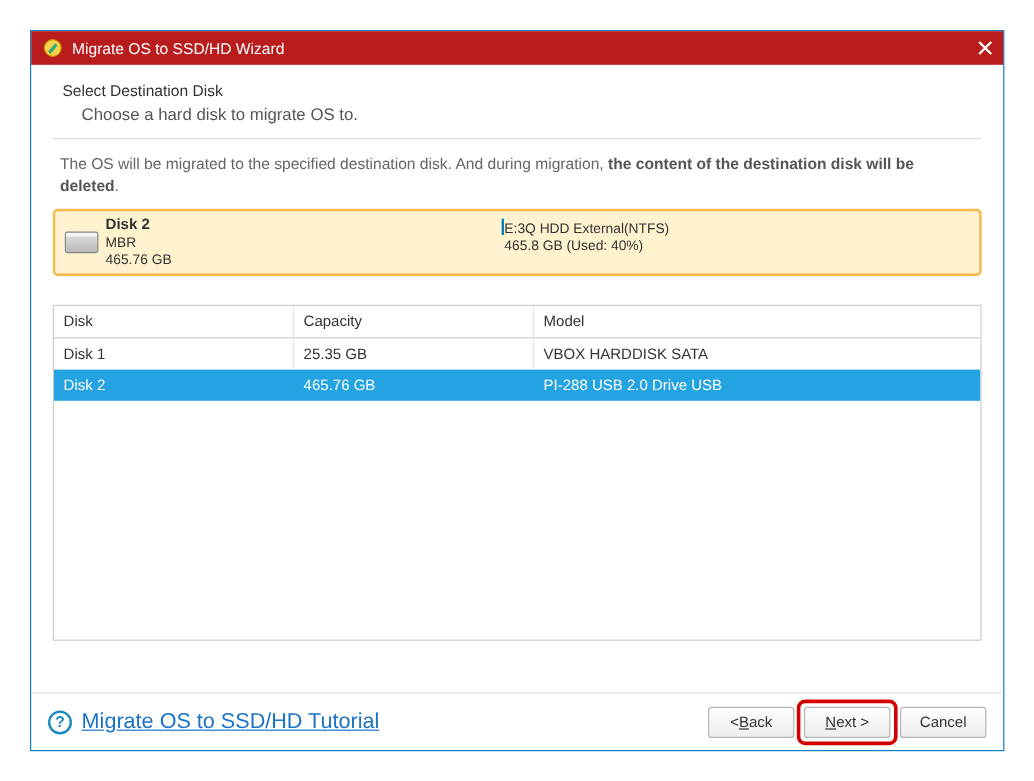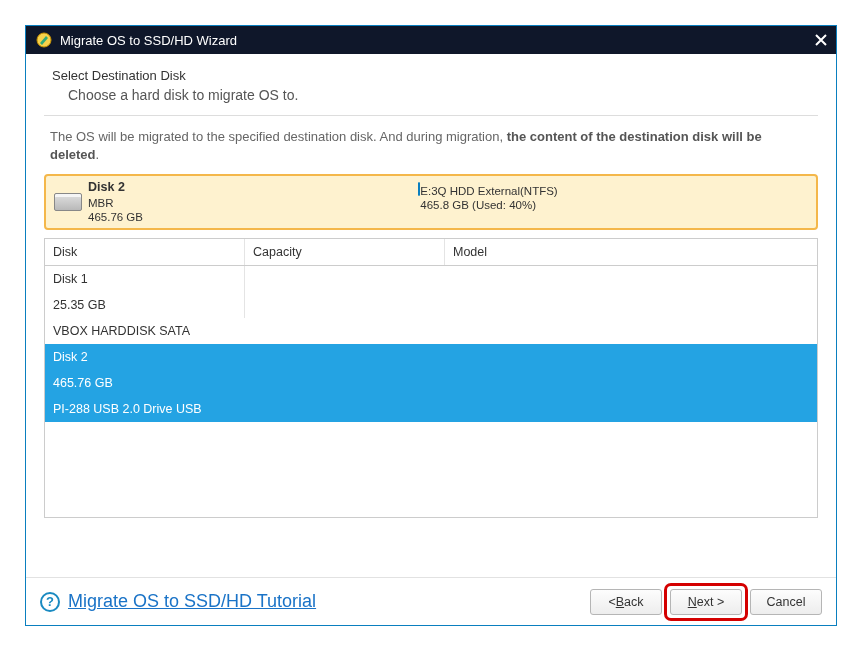--- a/index.html
+++ b/index.html
@@ -15,21 +15,21 @@
   position: absolute;
   left: 25px; top: 25px;
   width: 812px; height: 601px;
   border: 1px solid #0a7fbf;
   background: #fff;
   display: flex;
   flex-direction: column;
 }
 .titlebar {
   height: 28px;
-  background: #0f172a;
+  background: #b91c1c;
   color: #fff;
   display: flex;
   align-items: center;
   padding: 0 6px 0 8px;
 }
 .titlebar .title { flex: 1; font-size: 13px; }
 .titlebar .appicon { width: 20px; height: 18px; margin-right: 6px; display:flex; align-items:center; justify-content:center;}
 .titlebar .close { width: 18px; height: 18px; display:flex; align-items:center; justify-content:center; cursor:pointer;}
 .header {
   padding: 14px 26px 12px 26px;
@@ -82,21 +82,21 @@
 }
 .bar {
   height:14px;
   border:1px solid #0a7fbf;
   background:#1a8ac1;
   border-radius:1px;
 }
 .barlabel { font-size:11.5px; color:#333; margin-top:3px; line-height:1.2;}
 .table {
   border:1px solid #ccc;
-  margin-top:8px;
+  margin-top:24px;
   height: 280px;
   overflow:hidden;
 }
 .thead {
   display:flex;
   border-bottom:1px solid #ccc;
   background:#fff;
   color:#333;
   font-size:12.5px;
 }
@@ -104,21 +104,20 @@
   padding:6px 8px;
 }
 .col-disk { width: 200px; border-right:1px solid #e4e4e4;}
 .col-cap { width: 200px; border-right:1px solid #e4e4e4;}
 .col-model { flex:1; }
 .trow {
   display:flex;
   color:#333;
   font-size:12.5px;
   cursor:pointer;
-  flex-direction:column;
 }
 .trow.selected {
   background:#24a3e3;
   color:#fff;
 }
 .trow.selected .col-disk, .trow.selected .col-cap { border-right-color: transparent;}
 .footer {
   height:48px;
   border-top:1px solid #e2e2e2;
   display:flex;

